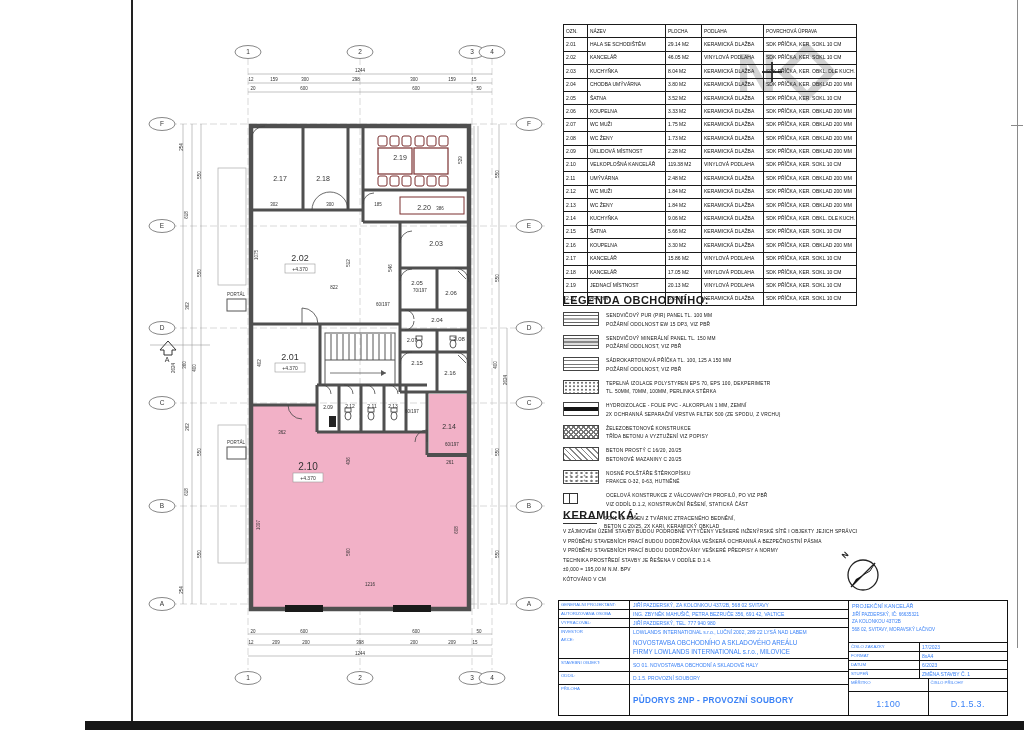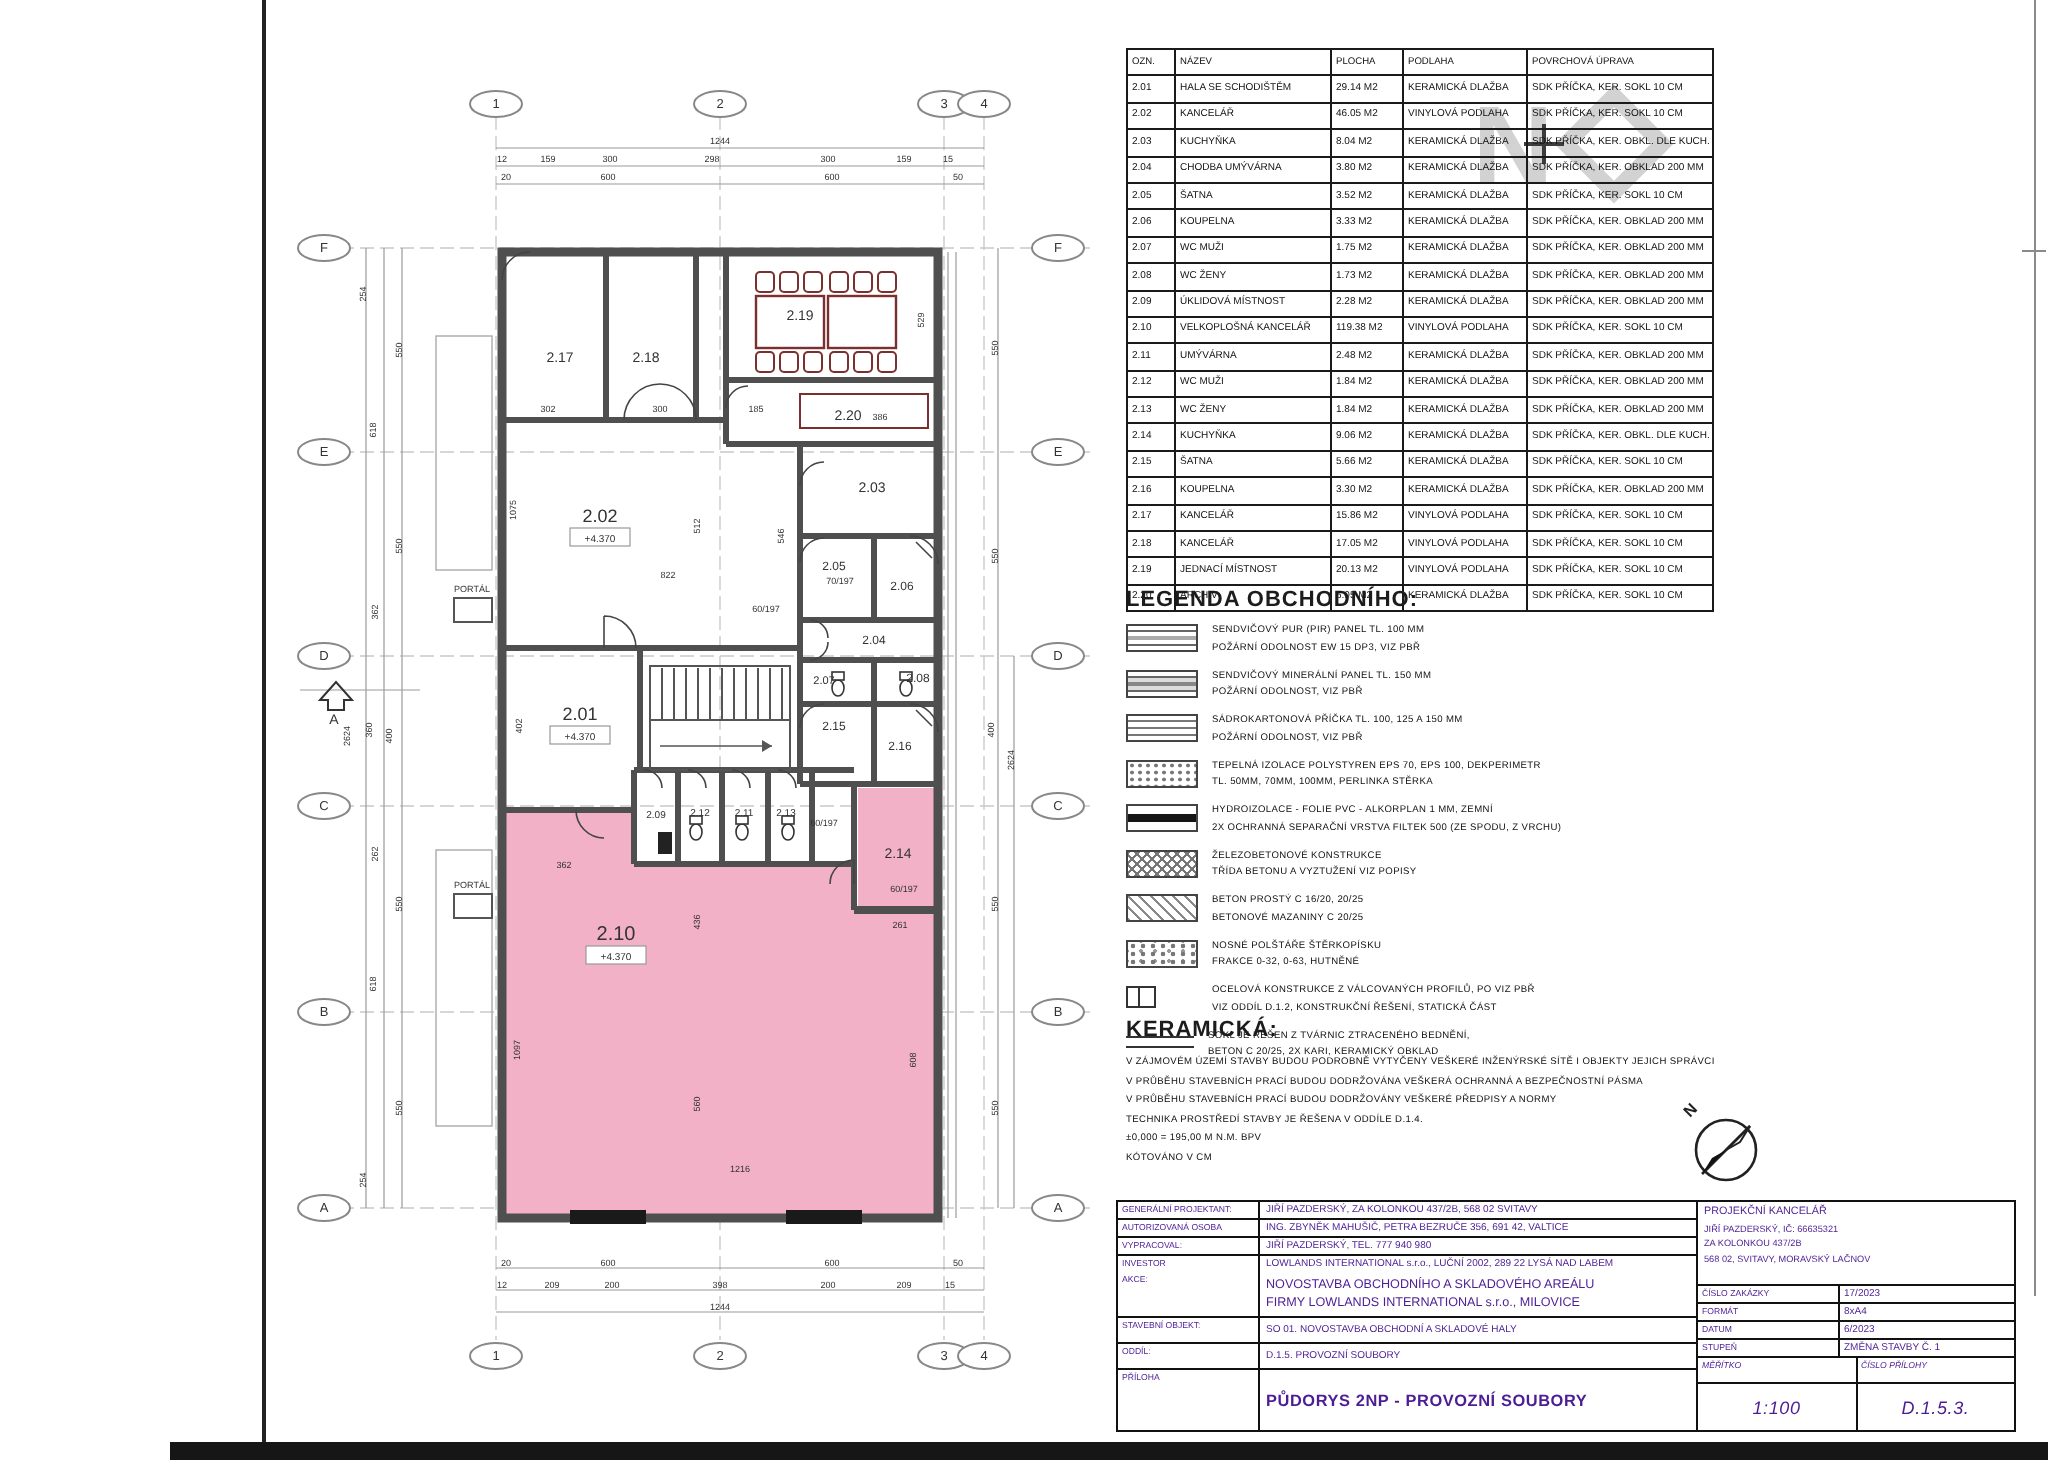--- a/index.html
+++ b/index.html
@@ -33,36 +33,36 @@
   .p-hydro{background:linear-gradient(180deg,transparent 0 4px,#151515 4px 8px,transparent 8px);}
   .p-zb{background-image:repeating-linear-gradient(45deg,#777 0 1px,transparent 1px 3.5px),repeating-linear-gradient(-45deg,#777 0 1px,transparent 1px 3.5px);}
   .p-beton{background-image:repeating-linear-gradient(45deg,#888 0 1px,transparent 1px 4px);}
   .p-gravel{background-image:radial-gradient(circle,#777 1px,transparent 1.3px),radial-gradient(circle,#999 .8px,transparent 1.1px);background-size:5px 4px,7px 5px;background-position:0 0,3px 2px;}
   .p-steel{width:13px;height:9px;margin:1px 28px 0 0;border:1.2px solid #333;background:linear-gradient(90deg,transparent 0 5px,#333 5px 6px,transparent 6px);}
   .p-lines{height:4px;border:none;border-top:1.5px solid #333;border-bottom:1px solid #333;margin-top:3px;}
   
   #note-lines{left:563px;top:527px;width:330px;}
   .note-line{font-size:4.8px;line-height:9.6px;color:#111;letter-spacing:.2px;white-space:nowrap;}
   
-  #tblock{left:558px;top:600px;width:448px;height:114px;border:1.5px solid #111;display:flex;color:#4c1d95;background:#fff;}
+  #tblock{left:558px;top:600px;width:448px;height:114px;border:1.5px solid #111;display:flex;color:#3b82f6;background:#fff;}
   #tb-left{width:289px;border-right:1.3px solid #111;display:flex;flex-direction:column;}
   .tb-row{display:flex;border-bottom:1px solid #111;}
   .tb-row:last-child{border-bottom:none;}
   .tb-lab{width:66px;border-right:1px solid #111;padding:1px 2px;font-size:4.3px;display:flex;align-items:flex-start;}
   .tb-val{flex:1;padding:1px 3px;font-size:5px;display:flex;flex-direction:column;justify-content:center;}
   .h12{flex:0 0 12px}.h22{flex:0 0 22px}.h20{flex:1}
   .akce .tb-val{font-size:6.3px;line-height:9px;}
   .priloha .tb-val{font-size:8.2px;font-weight:bold;letter-spacing:.3px;}
   #tb-right{flex:1;display:flex;flex-direction:column;}
   #company{flex:0 0 37px;border-bottom:1px solid #111;padding:2px 3px;font-size:4.6px;line-height:7.6px;}
   #company .c0{font-size:5.4px;}
   .tbr-row{flex:0 0 11px;display:flex;border-bottom:1px solid #111;}
   .tbr-lab{width:66px;border-right:1px solid #111;font-size:4.3px;padding:1px 2px;}
   .tbr-val{flex:1;font-size:5px;padding:1px 2px;display:flex;align-items:center;}
-  #tb-mr{flex:1;display:flex;font-style:italic;}
+  #tb-mr{flex:1;display:flex;}
   .mr-col{flex:1;display:flex;flex-direction:column;}
   .mr-col:first-child{border-right:1px solid #111;}
   .mr-h{flex:0 0 10px;border-bottom:1px solid #111;font-size:4.3px;padding:1px 2px;}
   .mr-v{flex:1;display:flex;align-items:center;justify-content:center;font-size:9px;letter-spacing:.3px;}
   
   #watermark{left:688px;top:28px;width:195px;height:88px;display:flex;align-items:center;justify-content:center;color:#aeaeae;opacity:.55;font-weight:bold;font-size:56px;letter-spacing:2px;pointer-events:none;}
   .wm-diamond{display:inline-block;width:26px;height:26px;border:8px solid #aeaeae;transform:rotate(45deg);margin:0 7px;}
   #crosshair{left:762px;top:62px;width:20px;height:20px;pointer-events:none;}
   #crosshair:before{content:"";position:absolute;left:0;top:9px;width:20px;height:2px;background:#3c3c3c;}
   #crosshair:after{content:"";position:absolute;left:9px;top:0;width:2px;height:20px;background:#3c3c3c;}

